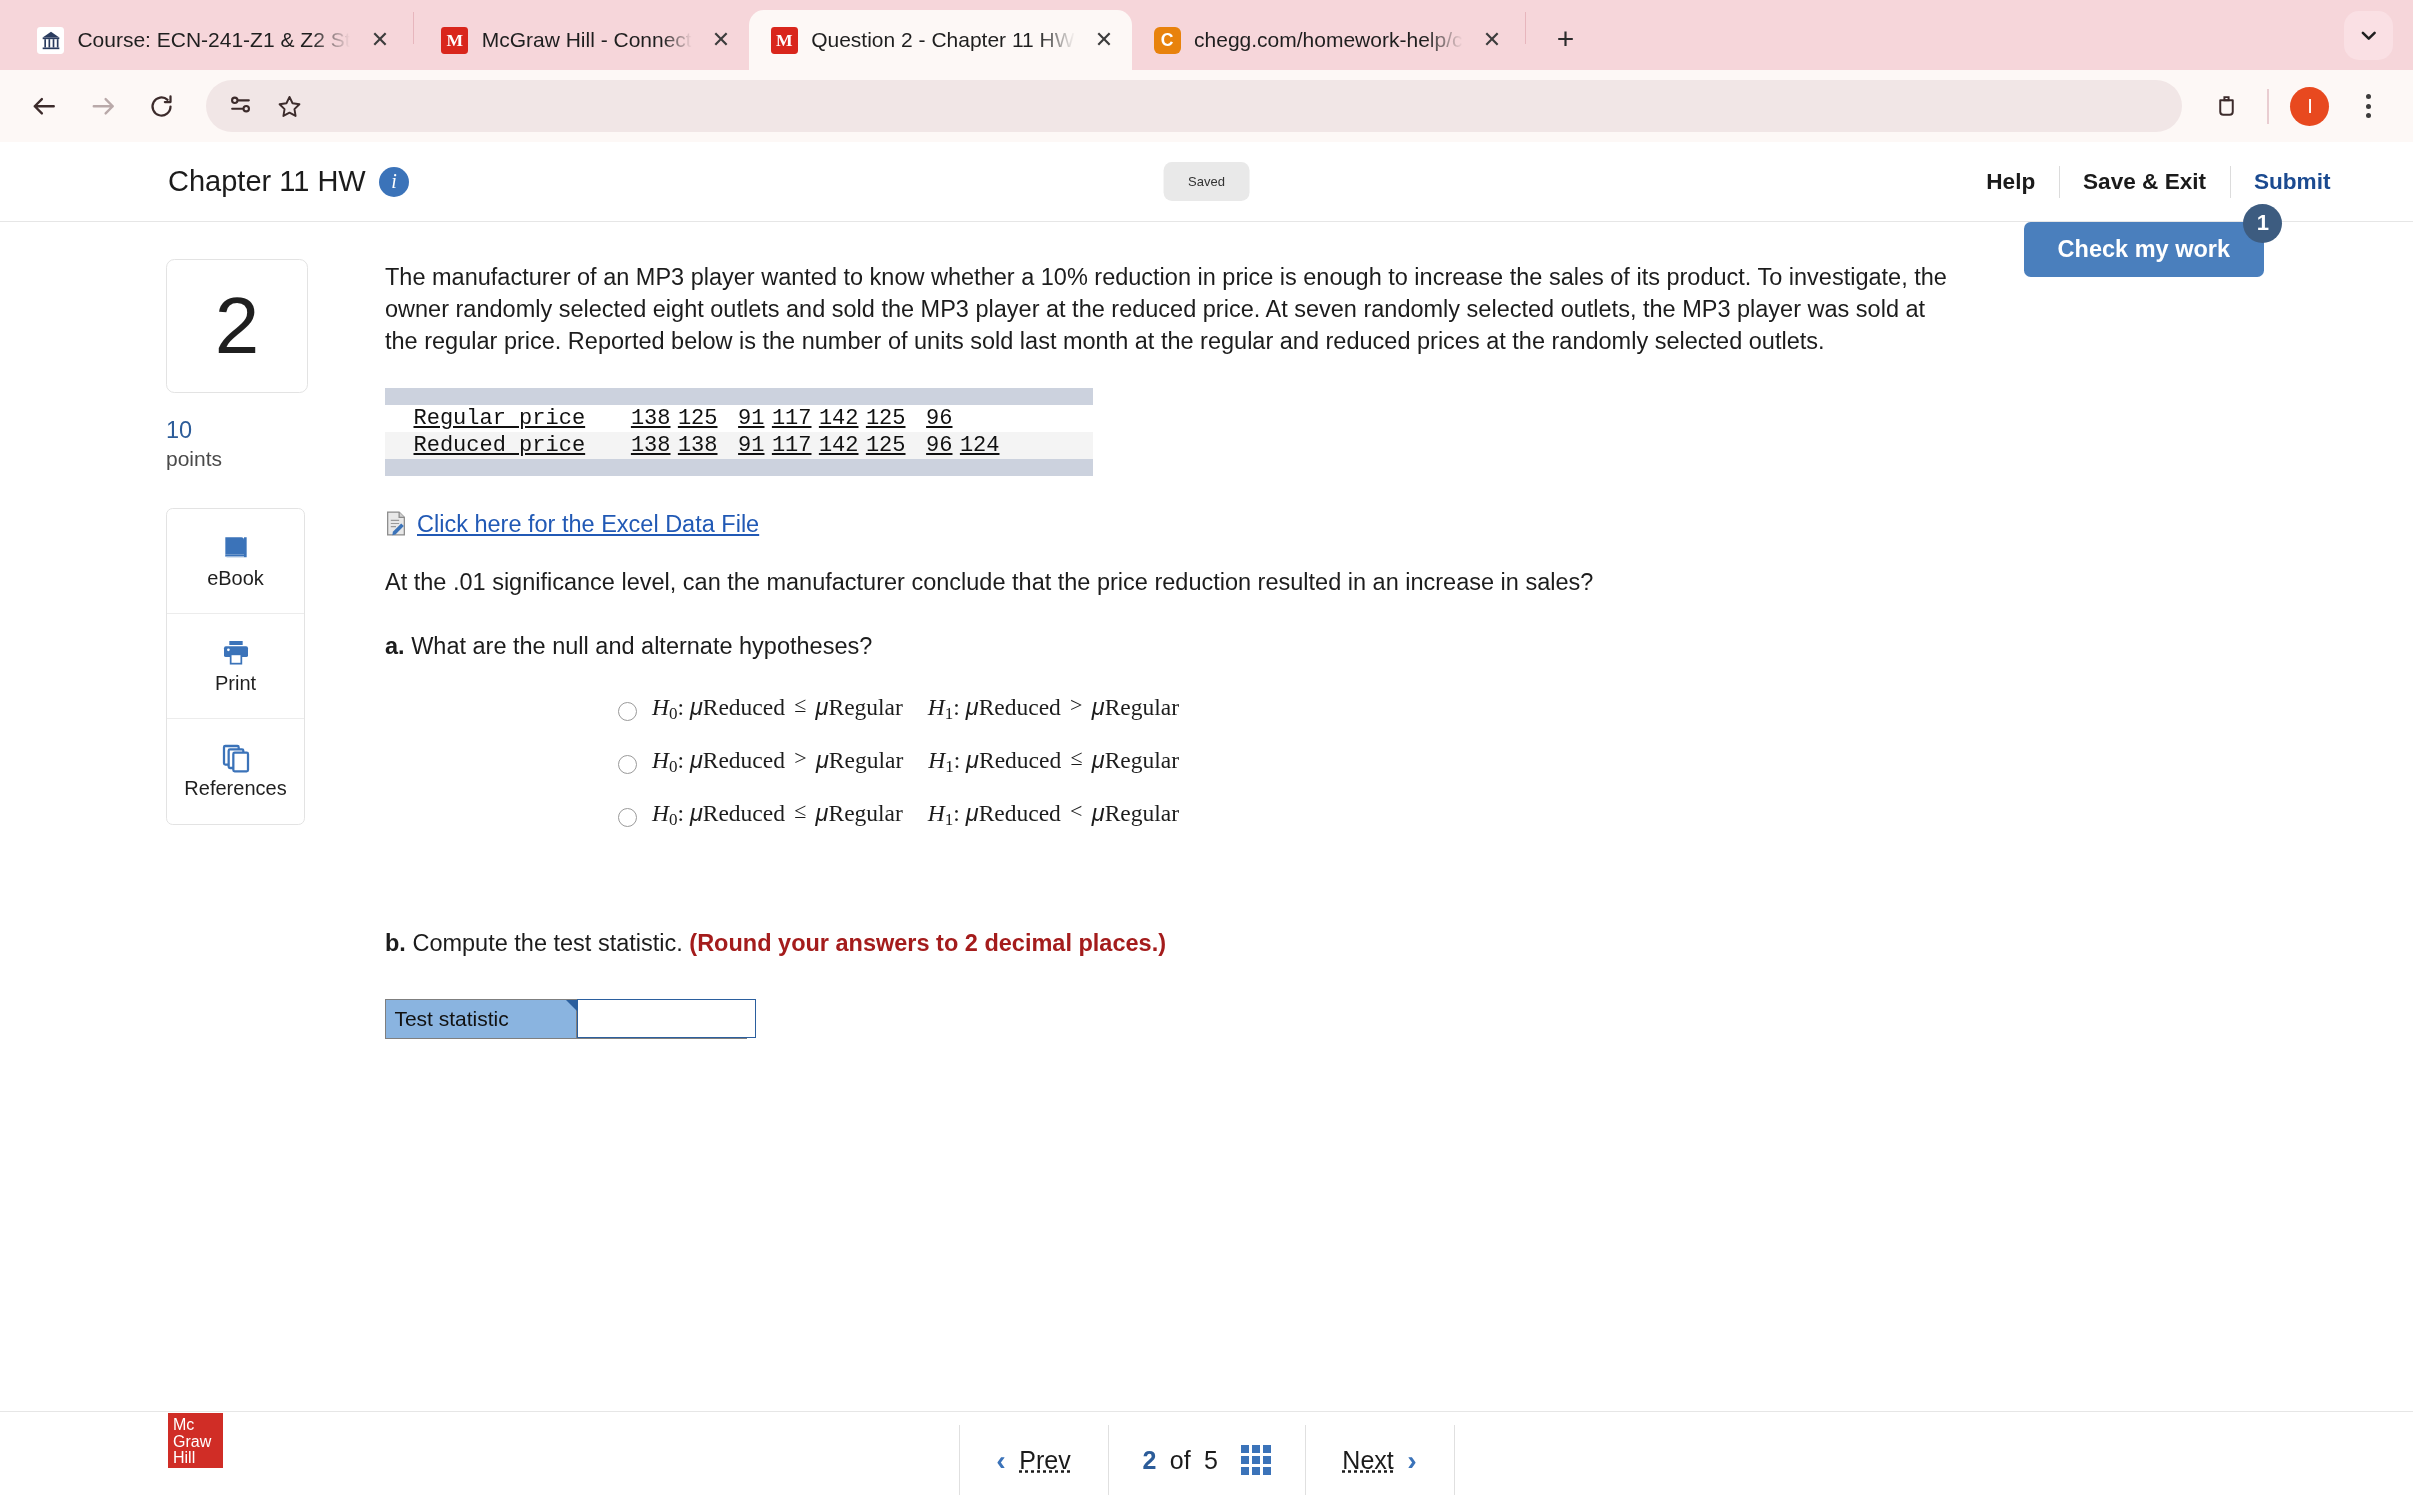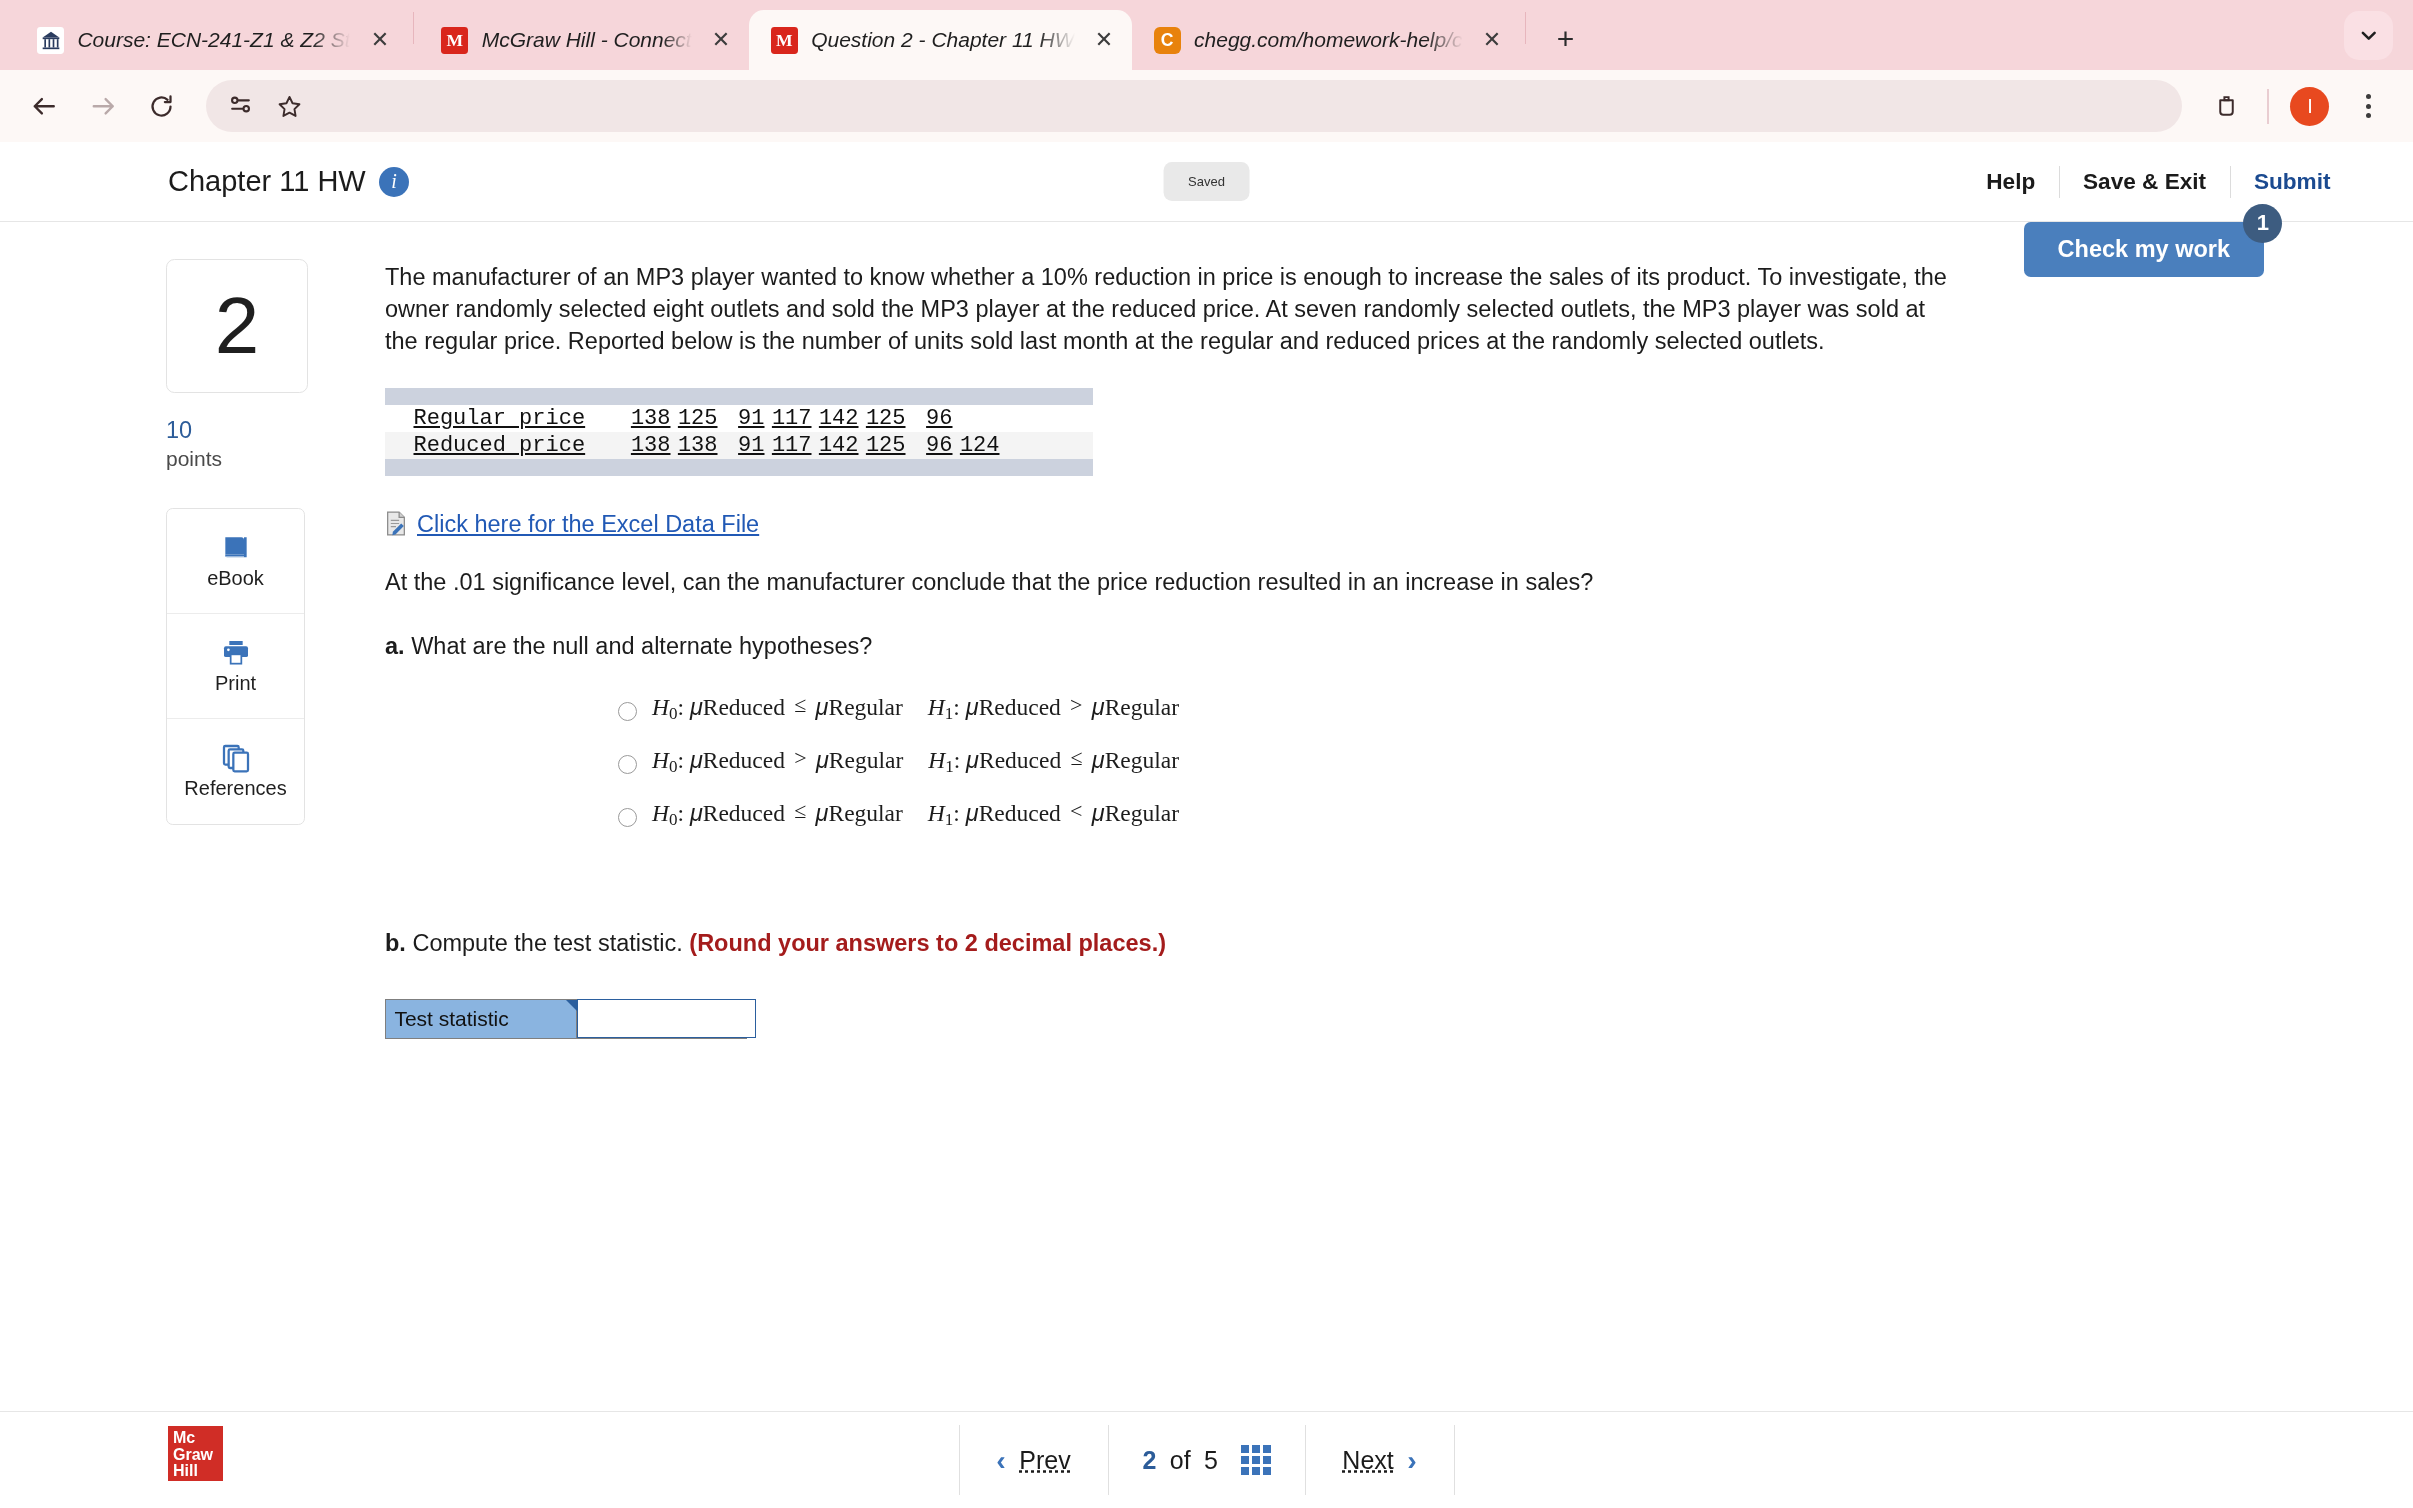--- a/index.html
+++ b/index.html
@@ -44,21 +44,20 @@
   .fav-mcgraw { background: #d9261c; }
   .fav-chegg  { background: #e8820c; border-radius: 5.9px; font-family:"Liberation Sans",sans-serif; }
   .fav-canvas { background: #ffffff; color: #2a3b5e; font-size: 16px; }
   .fav-canvas svg { display:block; }
   .tab-title {
     font-size: 21px; color: #1f1f1f;
     white-space: nowrap; overflow: hidden;
     max-width: 285px;
     -webkit-mask-image: linear-gradient(to right, #000 86%, transparent 100%);
             mask-image: linear-gradient(to right, #000 86%, transparent 100%);
-            font-style: italic;
   }
   .tab-close {
     width: 32px; height: 32px; flex:none;
     display: flex; align-items: center; justify-content: center;
     color: #3c3c3c; font-size: 22px; line-height: 1;
   }
   .tab-sep { width: 1.7px; height: 32px; background: #e7b6bd; align-self: center; margin: 0 5px 13.4px; }
   .newtab {
     width: 45px; height: 45px; margin: 0 0 8.4px 11.7px;
     display: flex; align-items: center; justify-content: center;
@@ -265,23 +264,23 @@
   }
 
   
   .footer {
     position: absolute; left: 0; right: 0; bottom: 0;
     height: 97px;
     border-top: 0.8px solid #e6e6e6;
     display: flex; align-items: center;
   }
   .mh-logo {
-    position: absolute; left: 168px; top: 14px;
+    position: absolute; left: 168px; top: 1px;
     width: 55px; height: 55px; background: #d02d26;
-    color: #fff; font-weight: bold; font-size: 16px;
+    color: #fff; font-weight: normal; font-size: 16px;
     line-height: 1.02; padding: 4.2px 0 0 5px;
   }
   .pager { margin: 0 auto; display: flex; align-items: center; height: 70px; }
   .pager-sep { width: 0.8px; height: 70px; background: #e0e0e0; }
   .pg-btn {
     display: flex; align-items: center; gap: 13.4px;
     padding: 0 37px;
     font-size: 25px; color: #1b1b1b;
   }
   .pg-btn .lbl { text-decoration: underline; text-decoration-style: dotted; }

